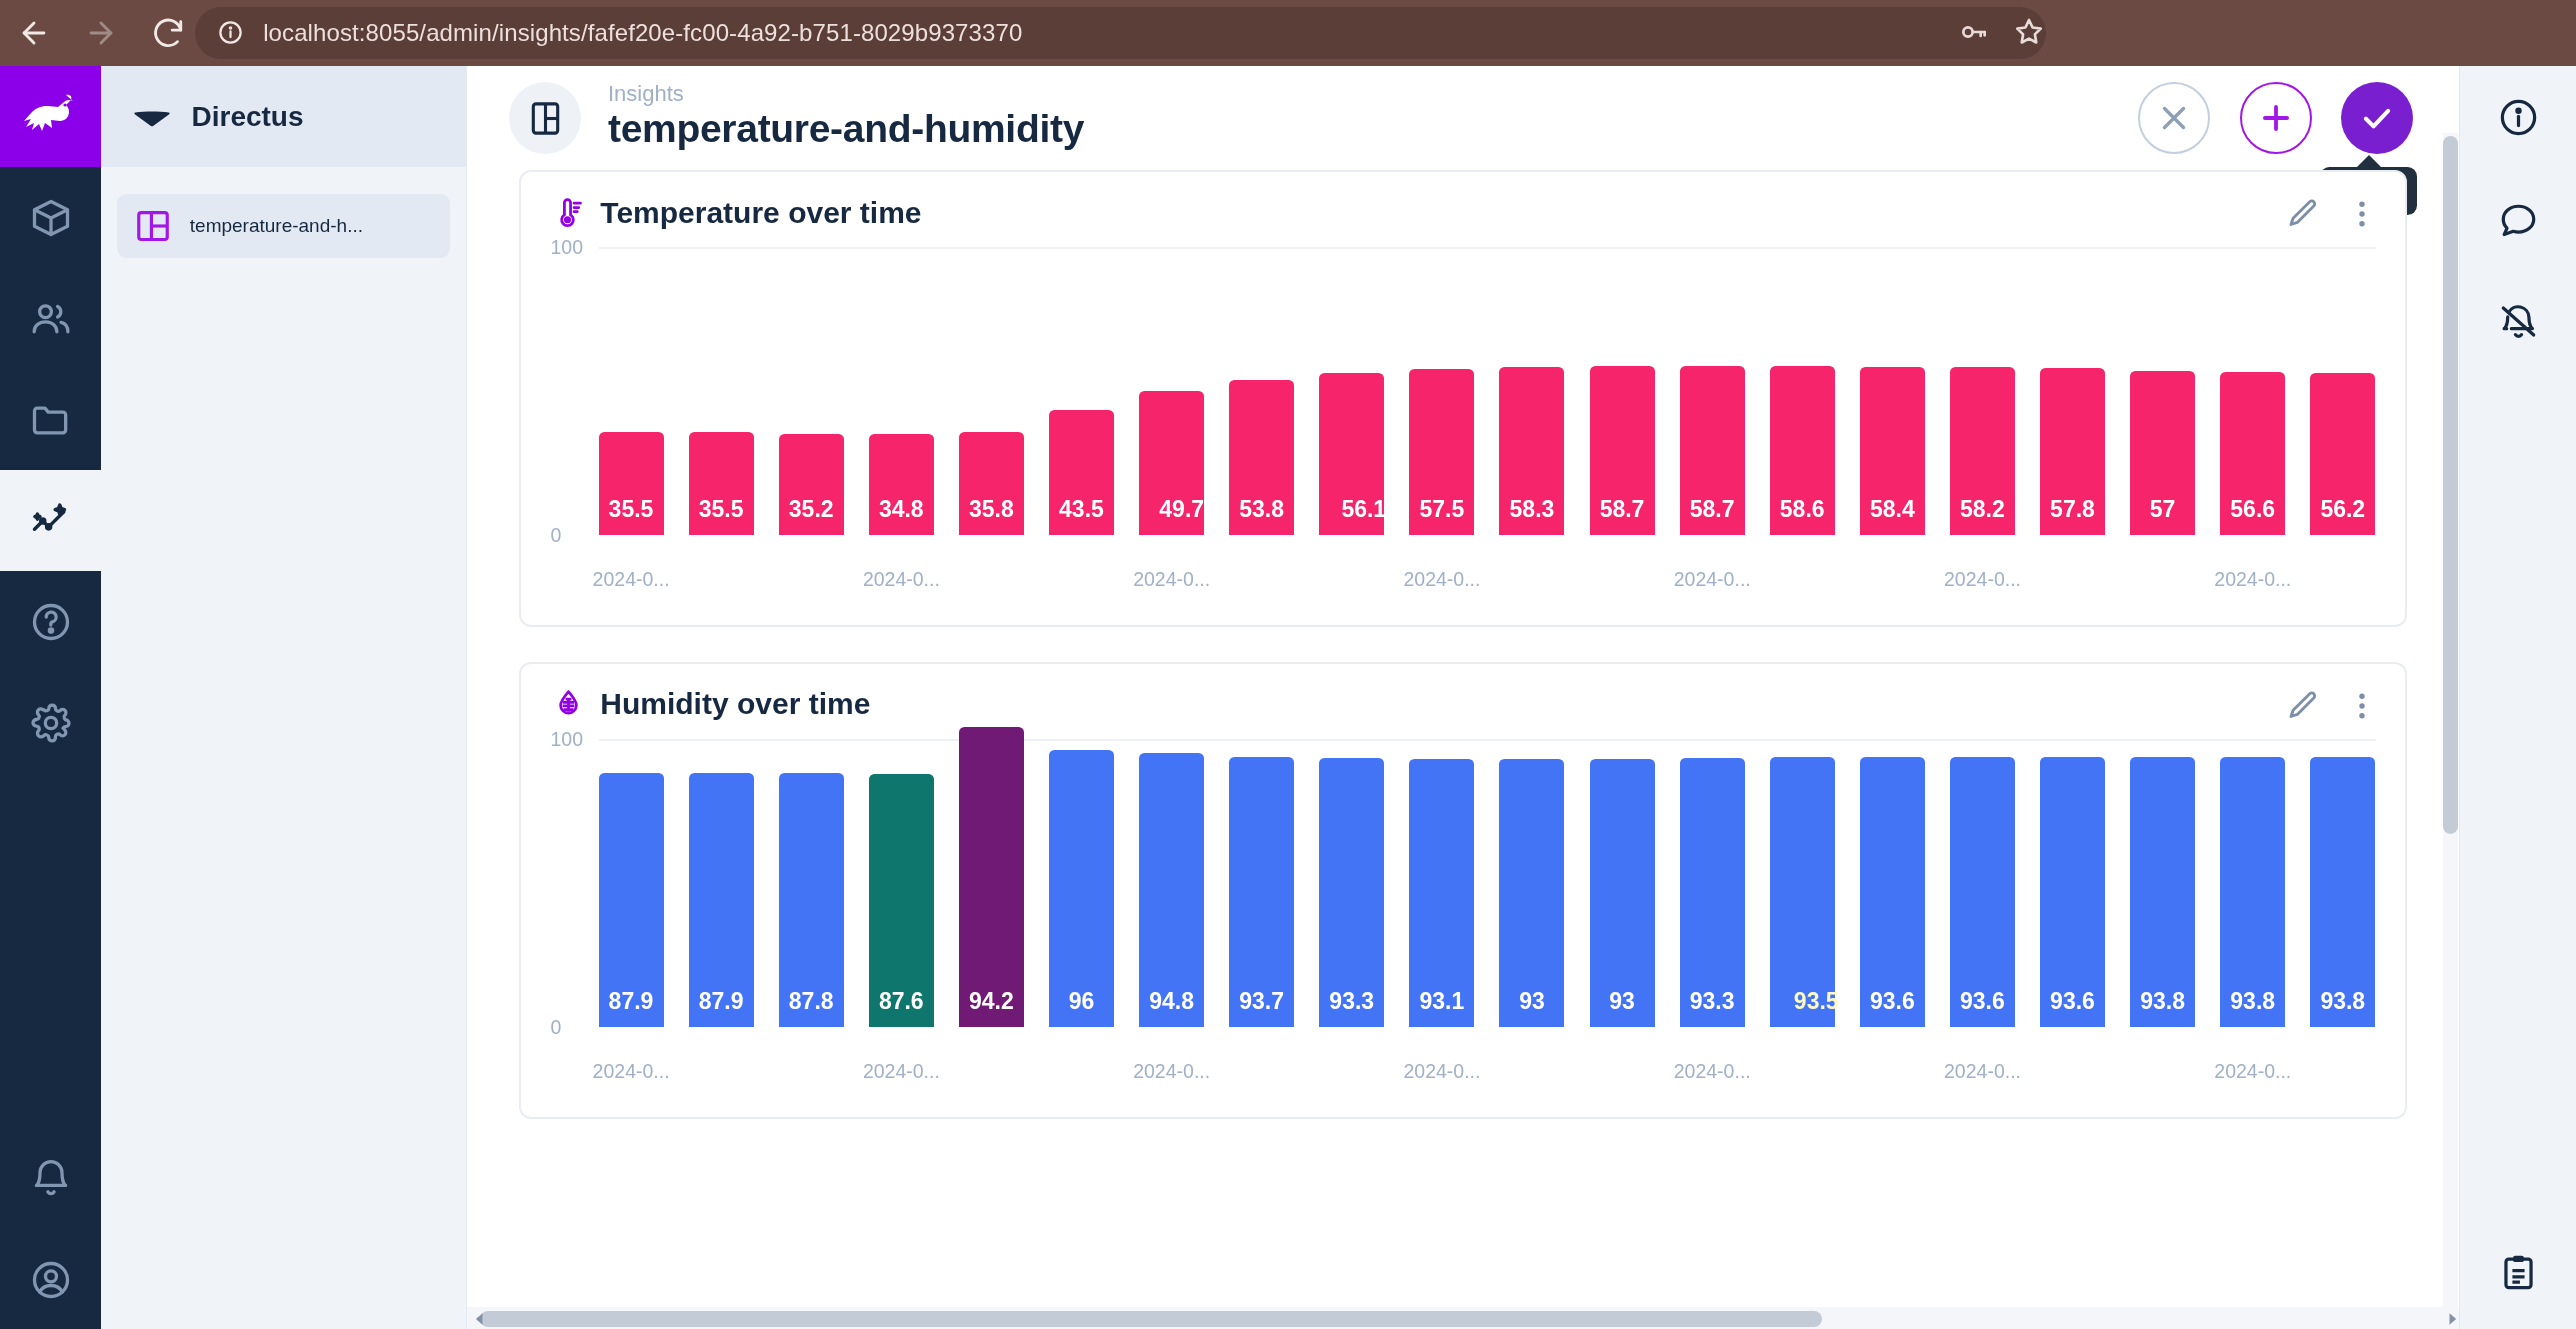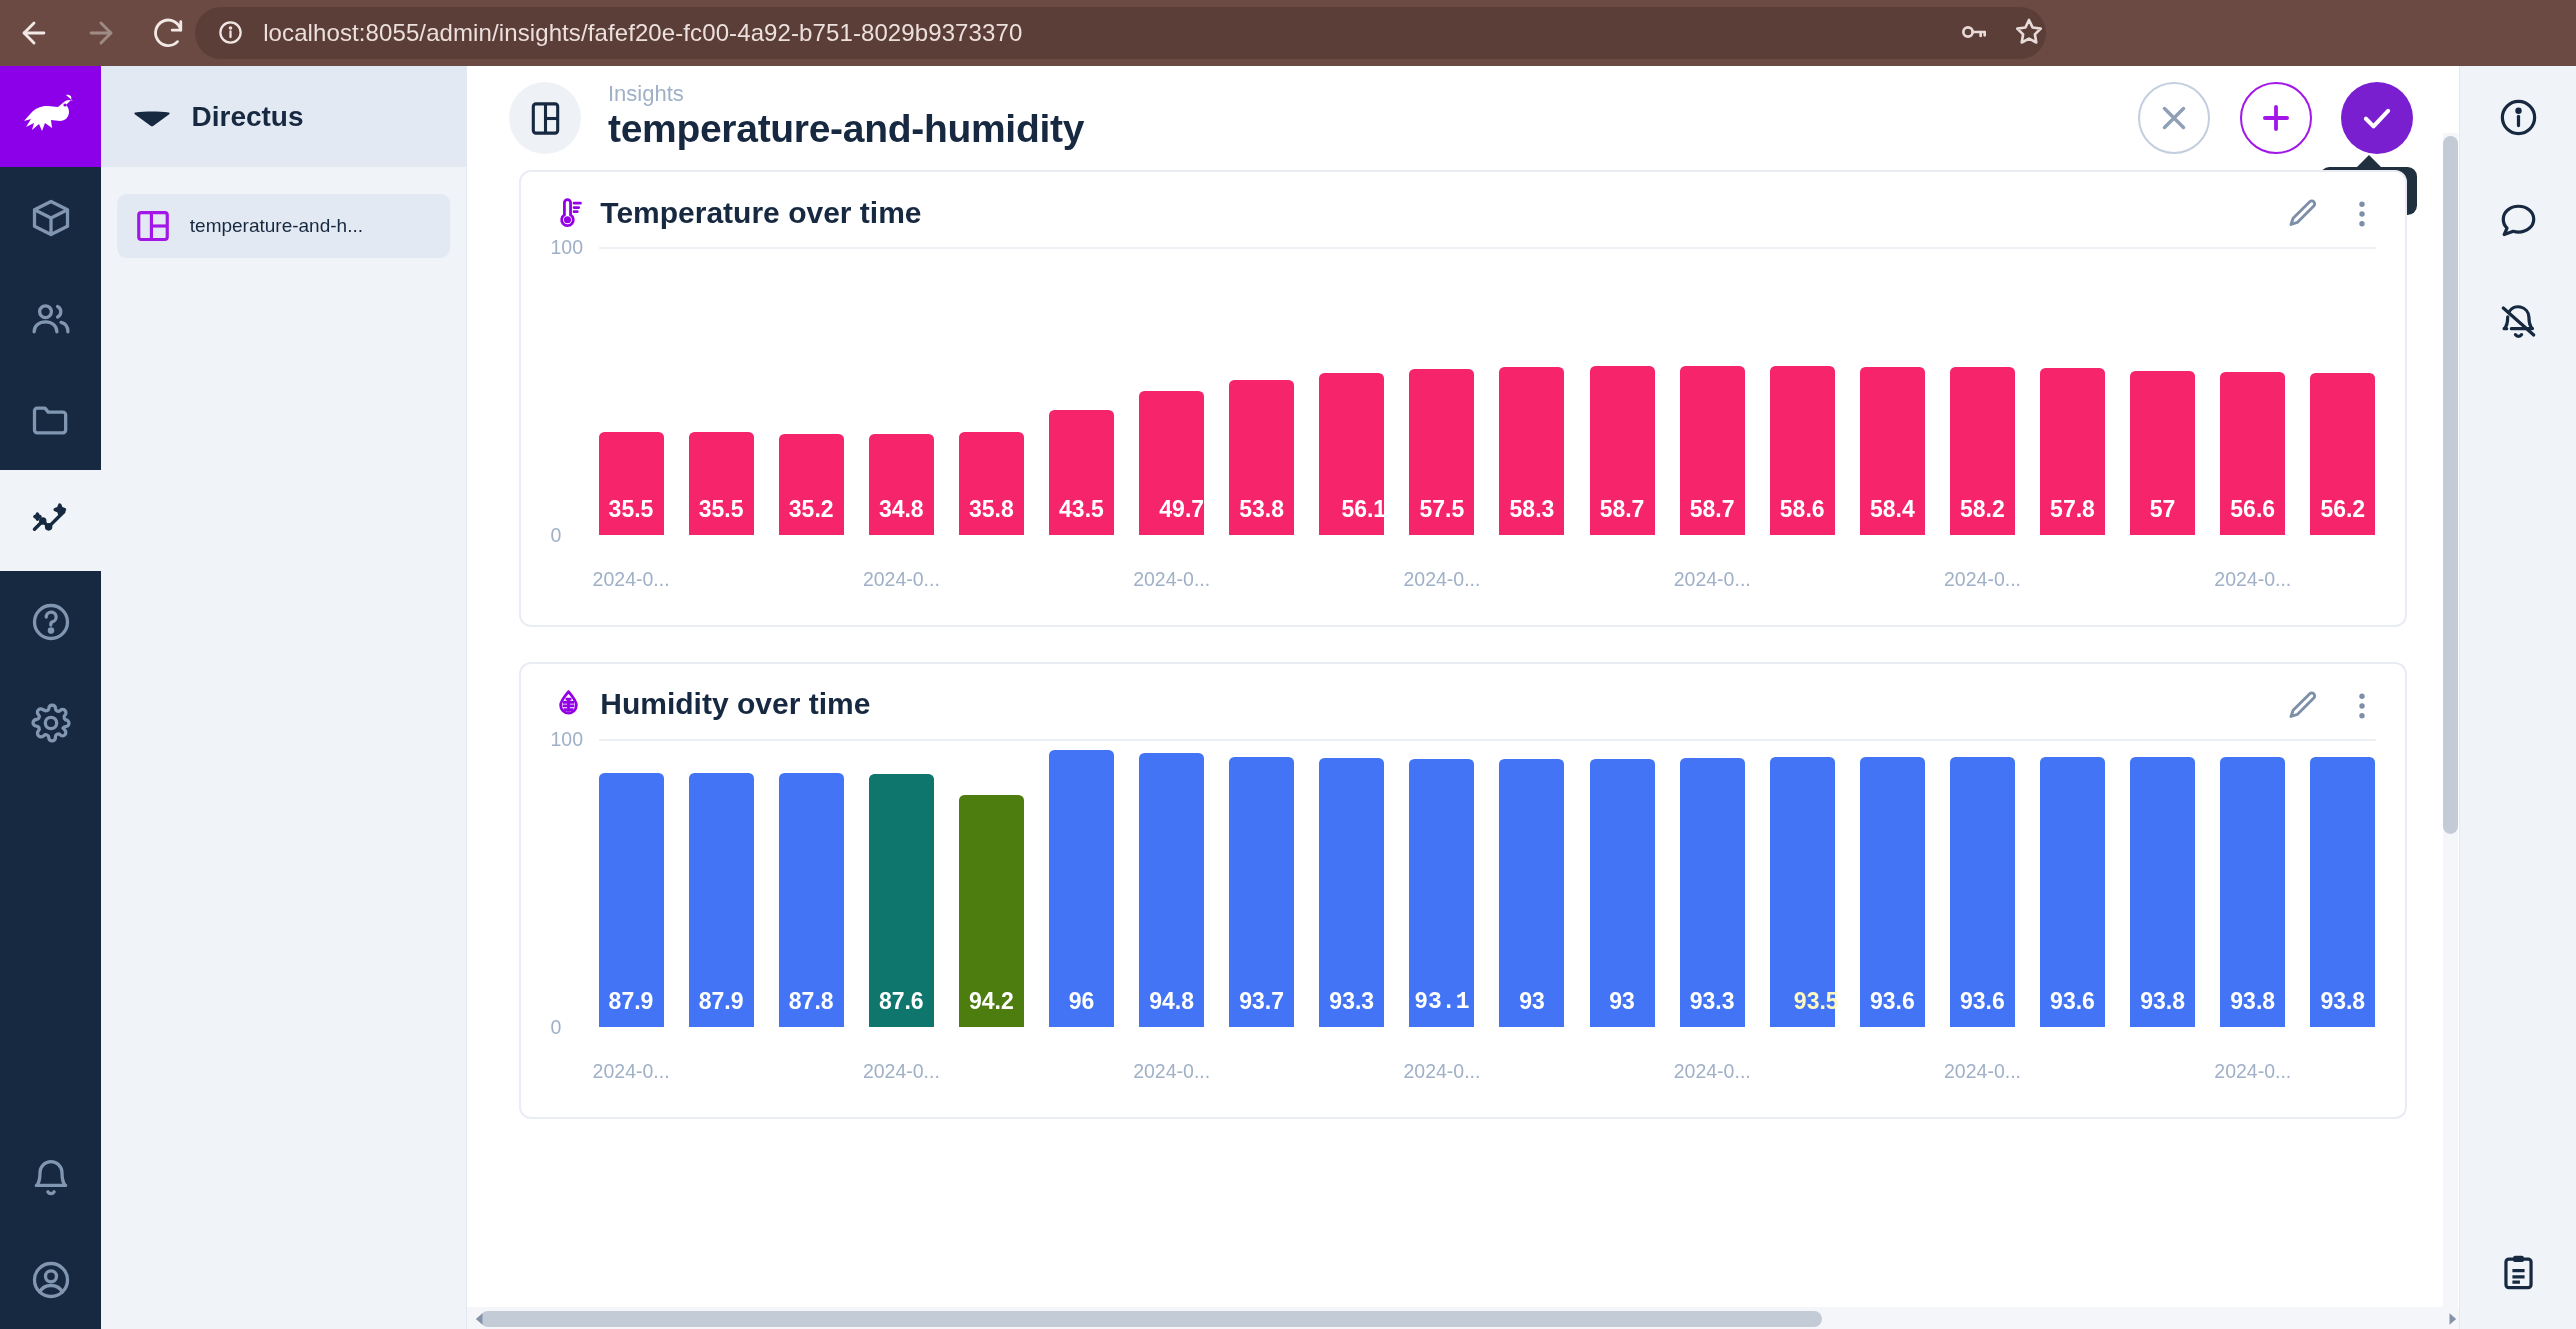--- a/index.html
+++ b/index.html
@@ -550,37 +550,37 @@
                 </div>
                 <div class="bar" title="87.9" style="width: 65px; height: 254px; background: rgb(67, 116, 245);">
                   <div class="bar-label" style="color: rgb(255, 255, 255);">87.9</div>
                 </div>
                 <div class="bar" title="87.8" style="width: 65px; height: 254px; background: rgb(67, 116, 245);">
                   <div class="bar-label" style="color: rgb(255, 255, 255);">87.8</div>
                 </div>
                 <div class="bar" title="87.6" style="width: 65px; height: 253px; background: #0f766e;">
                   <div class="bar-label" style="color: rgb(255, 255, 255);">87.6</div>
                 </div>
-                <div class="bar" title="94.2" style="width: 65px; height: 232px; background: #4d7c0f;">
+                <div class="bar" title="94.2" style="width: 65px; height: 300px; background: #701a75;">
                   <div class="bar-label" style="color: rgb(255, 255, 255);">94.2</div>
                 </div>
                 <div class="bar" title="96" style="width: 65px; height: 277px; background: rgb(67, 116, 245);">
                   <div class="bar-label" style="color: rgb(255, 255, 255);">96</div>
                 </div>
                 <div class="bar" title="94.8" style="width: 65px; height: 274px; background: rgb(67, 116, 245);">
                   <div class="bar-label" style="color: rgb(255, 255, 255);">94.8</div>
                 </div>
                 <div class="bar" title="93.7" style="width: 65px; height: 270px; background: rgb(67, 116, 245);">
                   <div class="bar-label" style="color: rgb(255, 255, 255);">93.7</div>
                 </div>
                 <div class="bar" title="93.3" style="width: 65px; height: 269px; background: rgb(67, 116, 245);">
                   <div class="bar-label" style="color: rgb(255, 255, 255);">93.3</div>
                 </div>
                 <div class="bar" title="93.1" style="width: 65px; height: 268px; background: rgb(67, 116, 245);">
-                  <div class="bar-label" style="color: rgb(255, 255, 255); font-family: Liberation Mono, monospace;">93.1</div>
+                  <div class="bar-label" style="color: rgb(255, 255, 255);">93.1</div>
                 </div>
                 <div class="bar" title="93" style="width: 65px; height: 268px; background: rgb(67, 116, 245);">
                   <div class="bar-label" style="color: rgb(255, 255, 255);">93</div>
                 </div>
                 <div class="bar" title="93" style="width: 65px; height: 268px; background: rgb(67, 116, 245);">
                   <div class="bar-label" style="color: rgb(255, 255, 255);">93</div>
                 </div>
                 <div class="bar" title="93.3" style="width: 65px; height: 269px; background: rgb(67, 116, 245);">
                   <div class="bar-label" style="color: rgb(255, 255, 255);">93.3</div>
                 </div>

